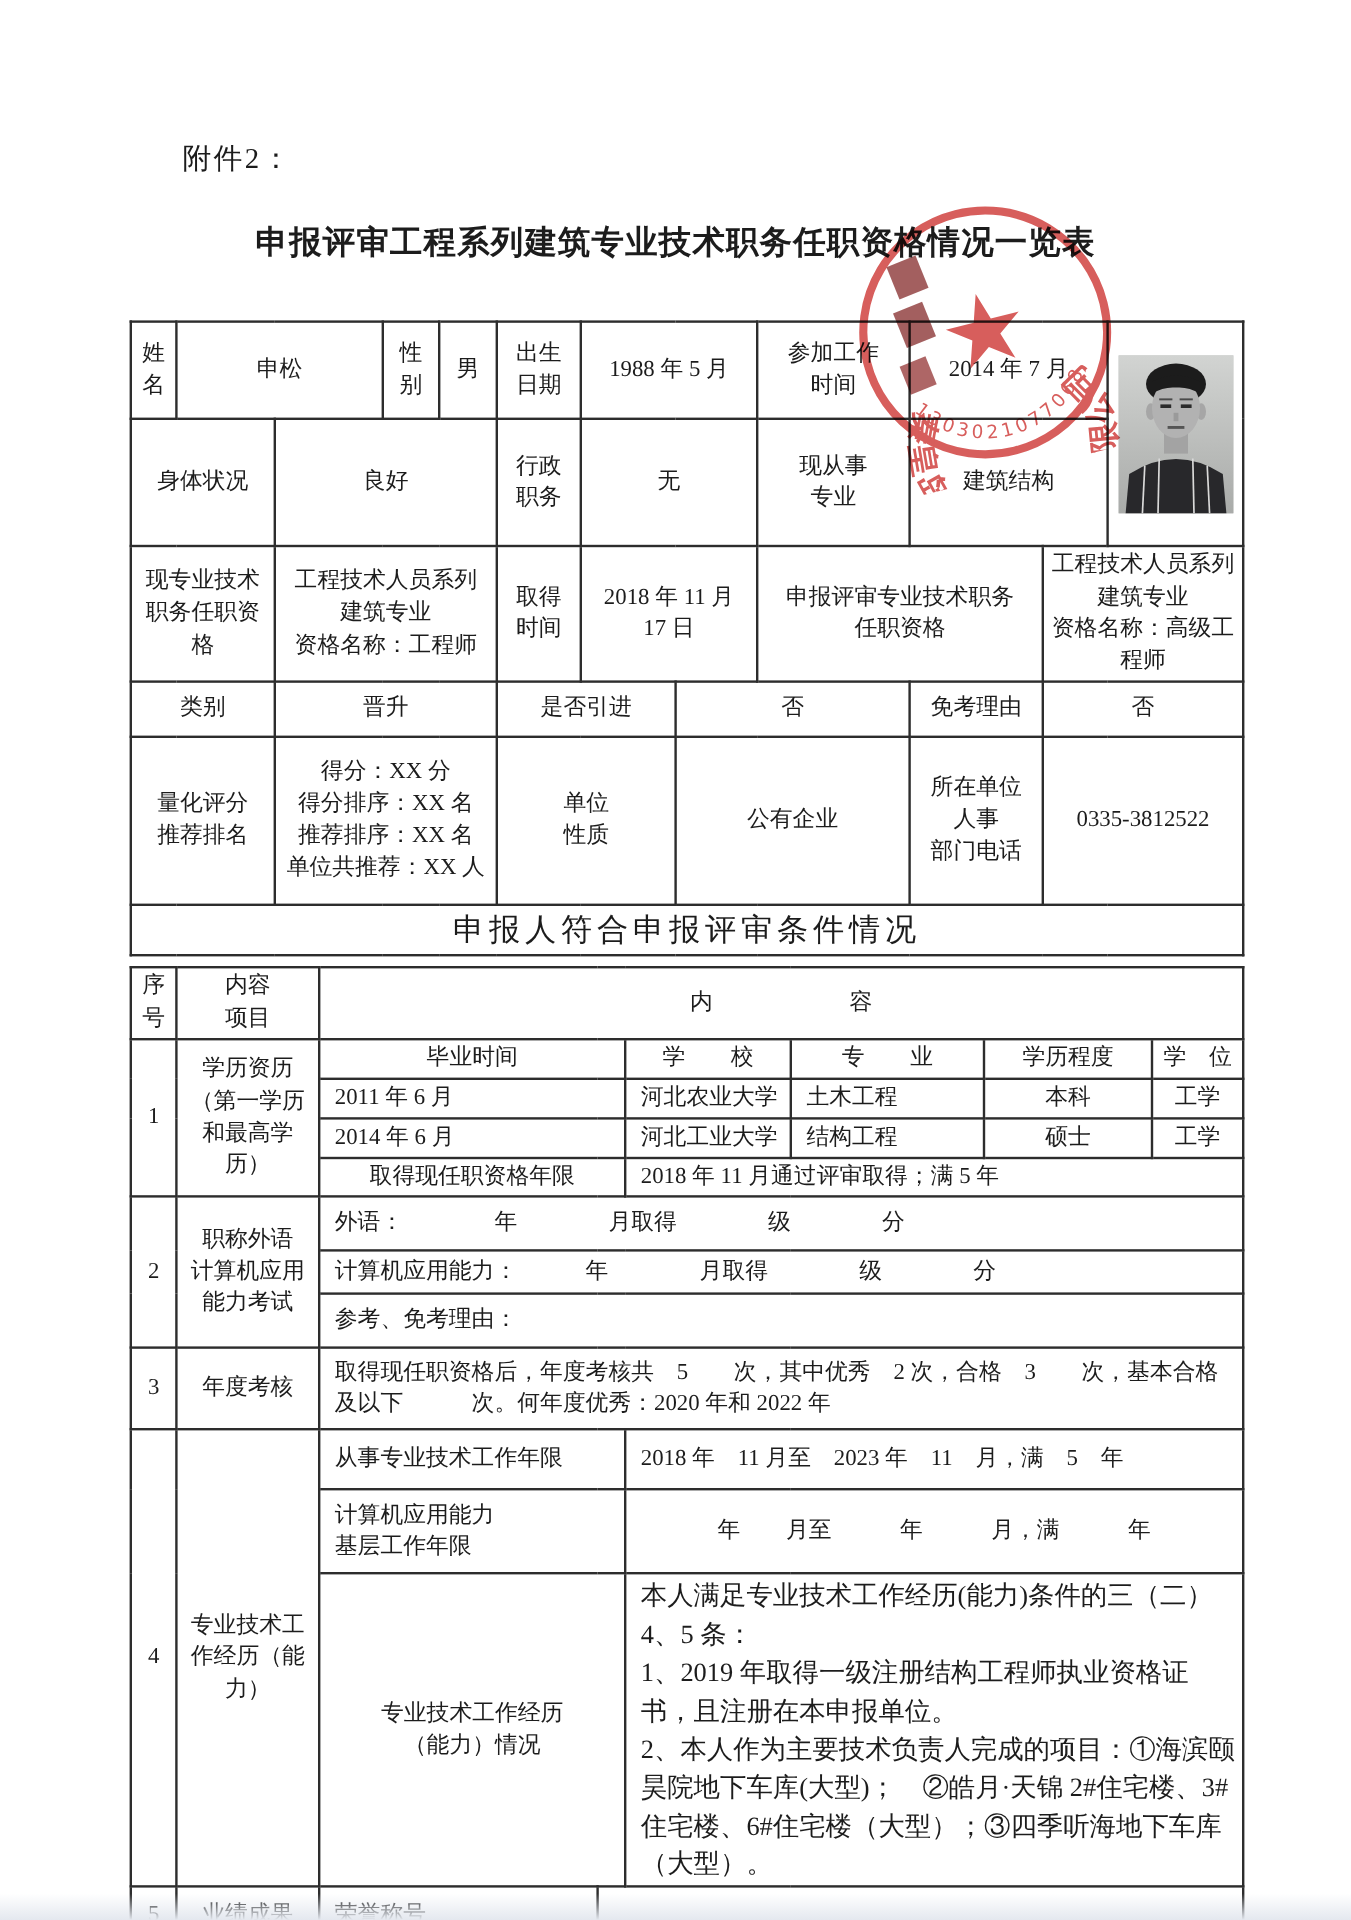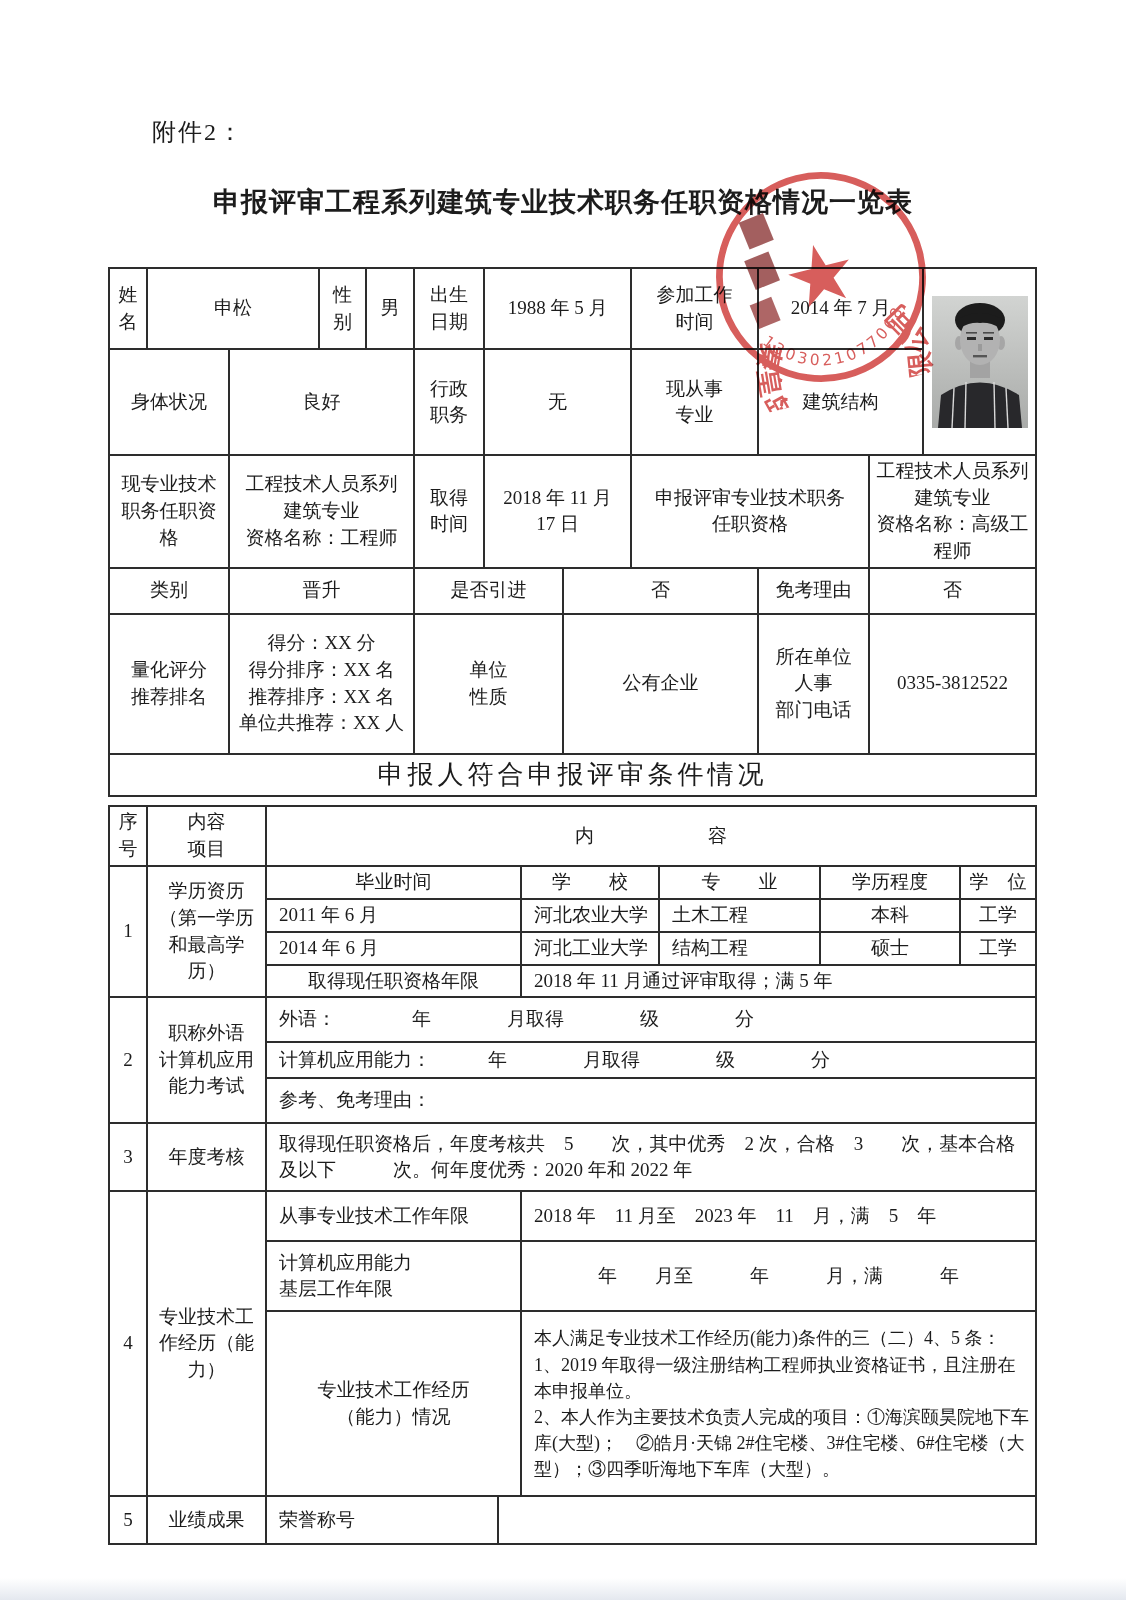--- a/index.html
+++ b/index.html
@@ -237,21 +237,21 @@
       <td colspan="4" class="tl">2018 年　11 月至　2023 年　11　月，满　5　年</td>
     </tr>
     <tr style="height:70px">
       <td colspan="2" class="tl">计算机应用能力
 基层工作年限</td>
       <td colspan="4">年　　月至　　　年　　　月，满　　　年</td>
     </tr>
     <tr style="height:185px">
       <td colspan="2">专业技术工作经历
 （能力）情况</td>
-      <td colspan="4" class="tl" style="font-size:18px;line-height:1.45;margin-top:29px;">本人满足专业技术工作经历(能力)条件的三（二）4、5 条：
+      <td colspan="4" class="tl" style="font-size:22px;line-height:1.45;margin-top:29px;">本人满足专业技术工作经历(能力)条件的三（二）4、5 条：
 1、2019 年取得一级注册结构工程师执业资格证书，且注册在本申报单位。
 2、本人作为主要技术负责人完成的项目：①海滨颐昊院地下车库(大型)；　②皓月·天锦 2#住宅楼、3#住宅楼、6#住宅楼（大型）；③四季听海地下车库（大型）。</td>
     </tr>
 
     <tr style="height:48px">
       <td>5</td>
       <td>业绩成果</td>
       <td class="tl">荣誉称号</td>
       <td colspan="5" class="tl"></td>
     </tr>

